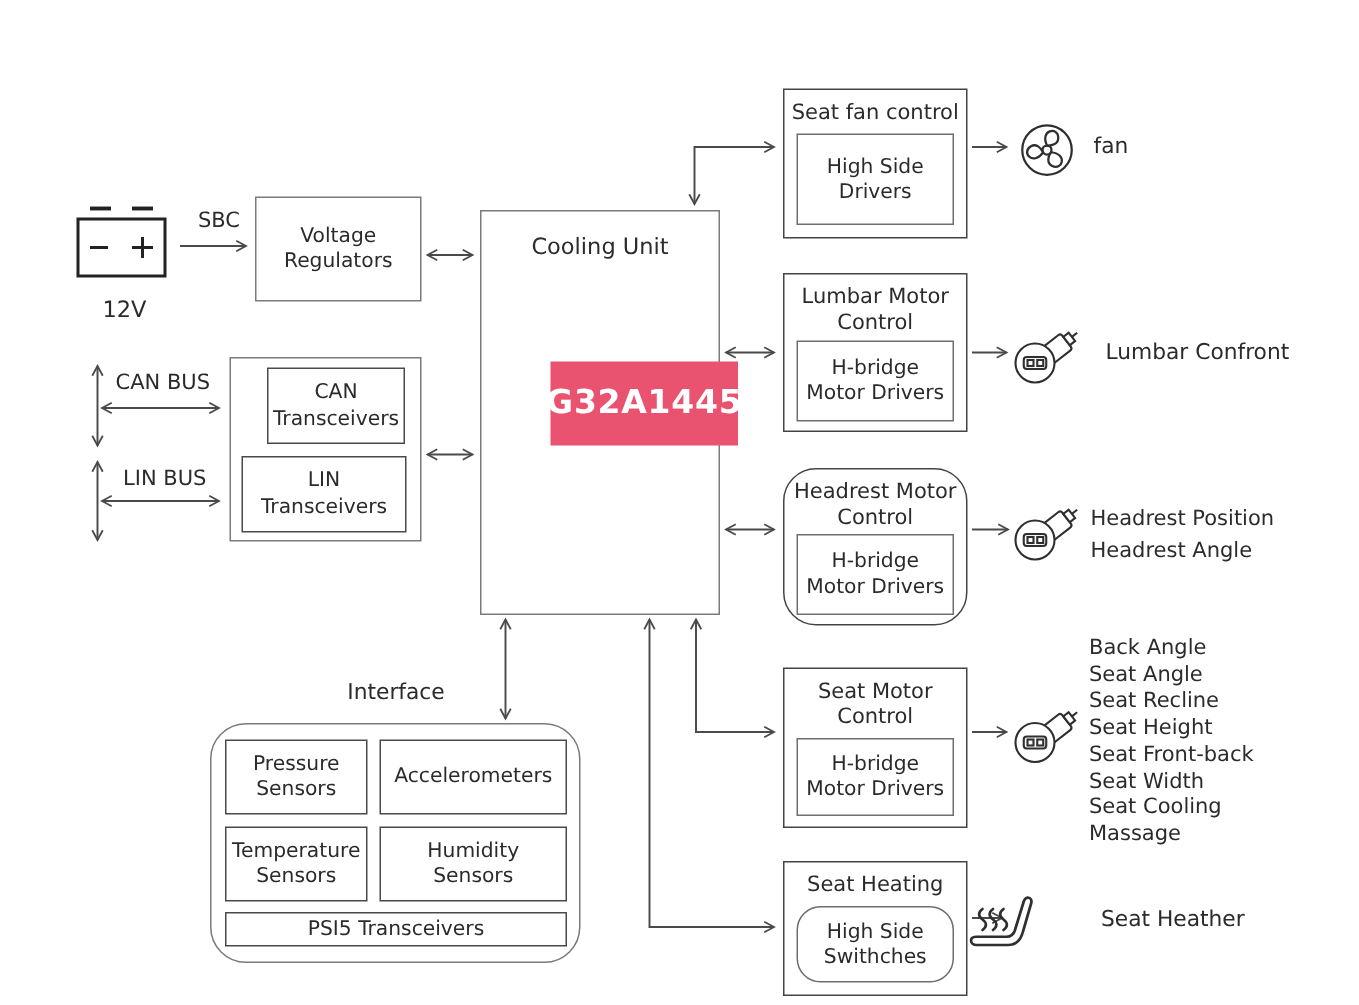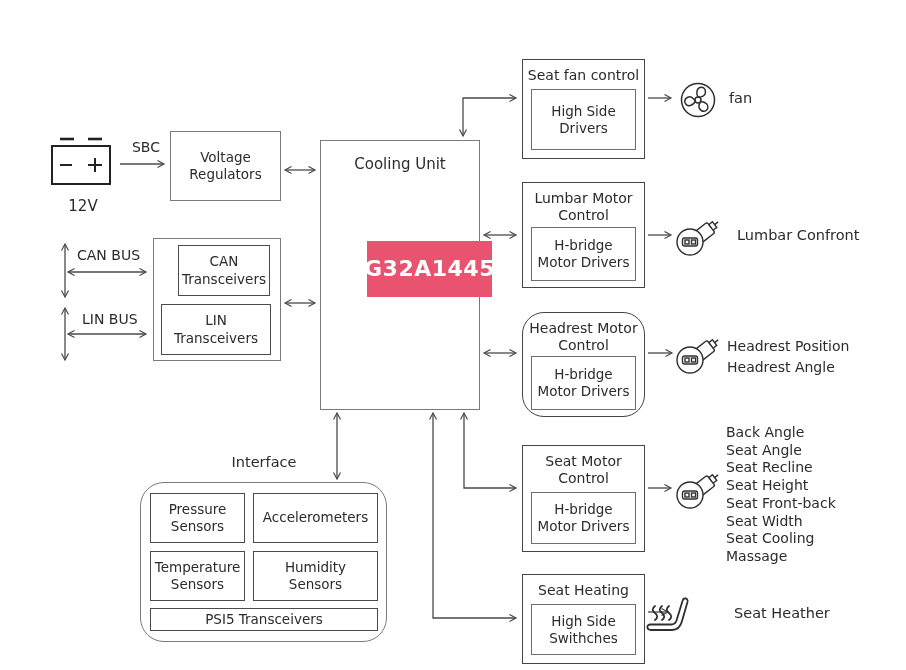--- a/index.html
+++ b/index.html
@@ -139,21 +139,21 @@
 
   <div class="mod" style="top:445px;height:107px;">
     <div class="title">Seat Motor Control</div>
     <div class="driverbox" style="top:46px;bottom:7px;">
         <span>H-bridge Motor Drivers</span>
       </div>
   </div>
 
   <div class="mod" style="top:574px;height:90px;">
     <div class="title">Seat Heating</div>
-    <div class="driverbox" style="top:29px;">
+    <div class="driverbox" style="top:29px;border-radius:16px;">
         <span style="max-width:85px;">High Side Swithches</span>
       </div>
   </div>
 
   <svg class="abs" style="left:679px;top:81px;" width="38" height="38" viewBox="0 0 38 38">
     <g stroke="#2f2f2f" stroke-width="1.5" fill="none">
       <circle cx="19" cy="19" r="16.5"></circle>
       <circle cx="19" cy="19" r="3"></circle>
       <path d="M19,16 C14,5.5 26.5,3 26.5,11 C26.5,15 22.5,16.2 19,16 Z"></path>
       <path d="M19,16 C14,5.5 26.5,3 26.5,11 C26.5,15 22.5,16.2 19,16 Z" transform="rotate(120 19 19)"></path>

